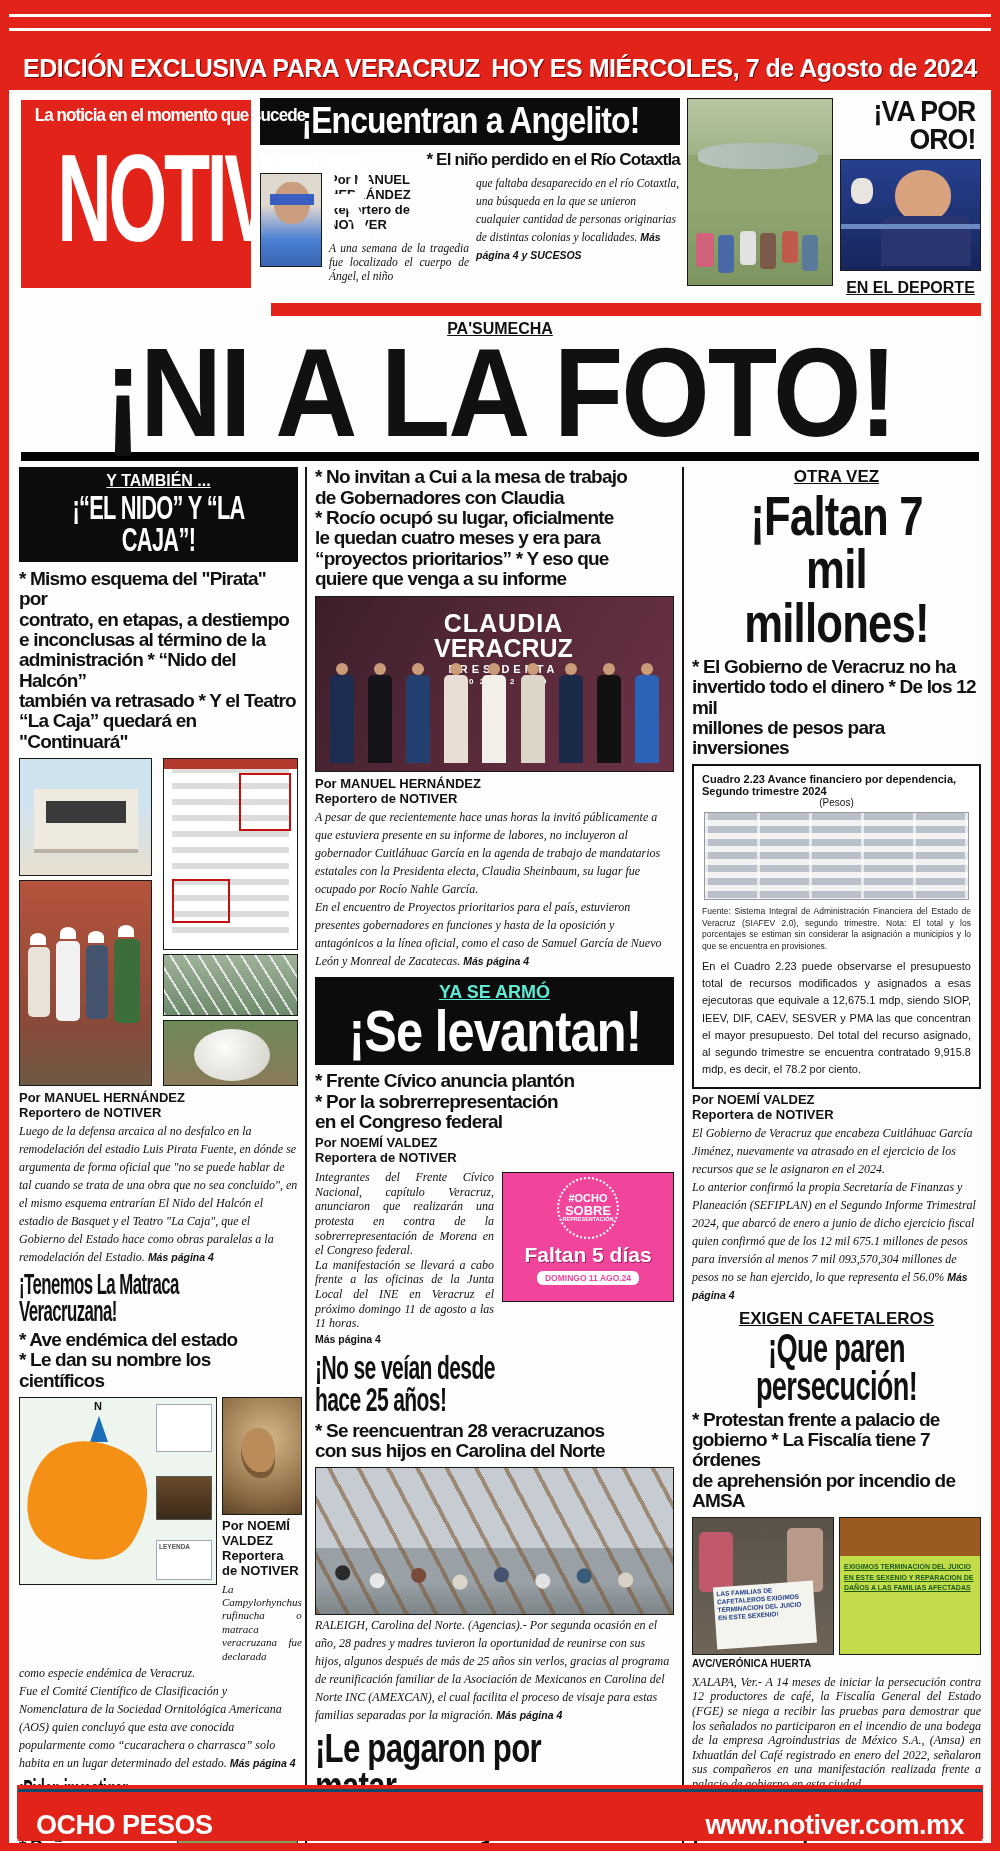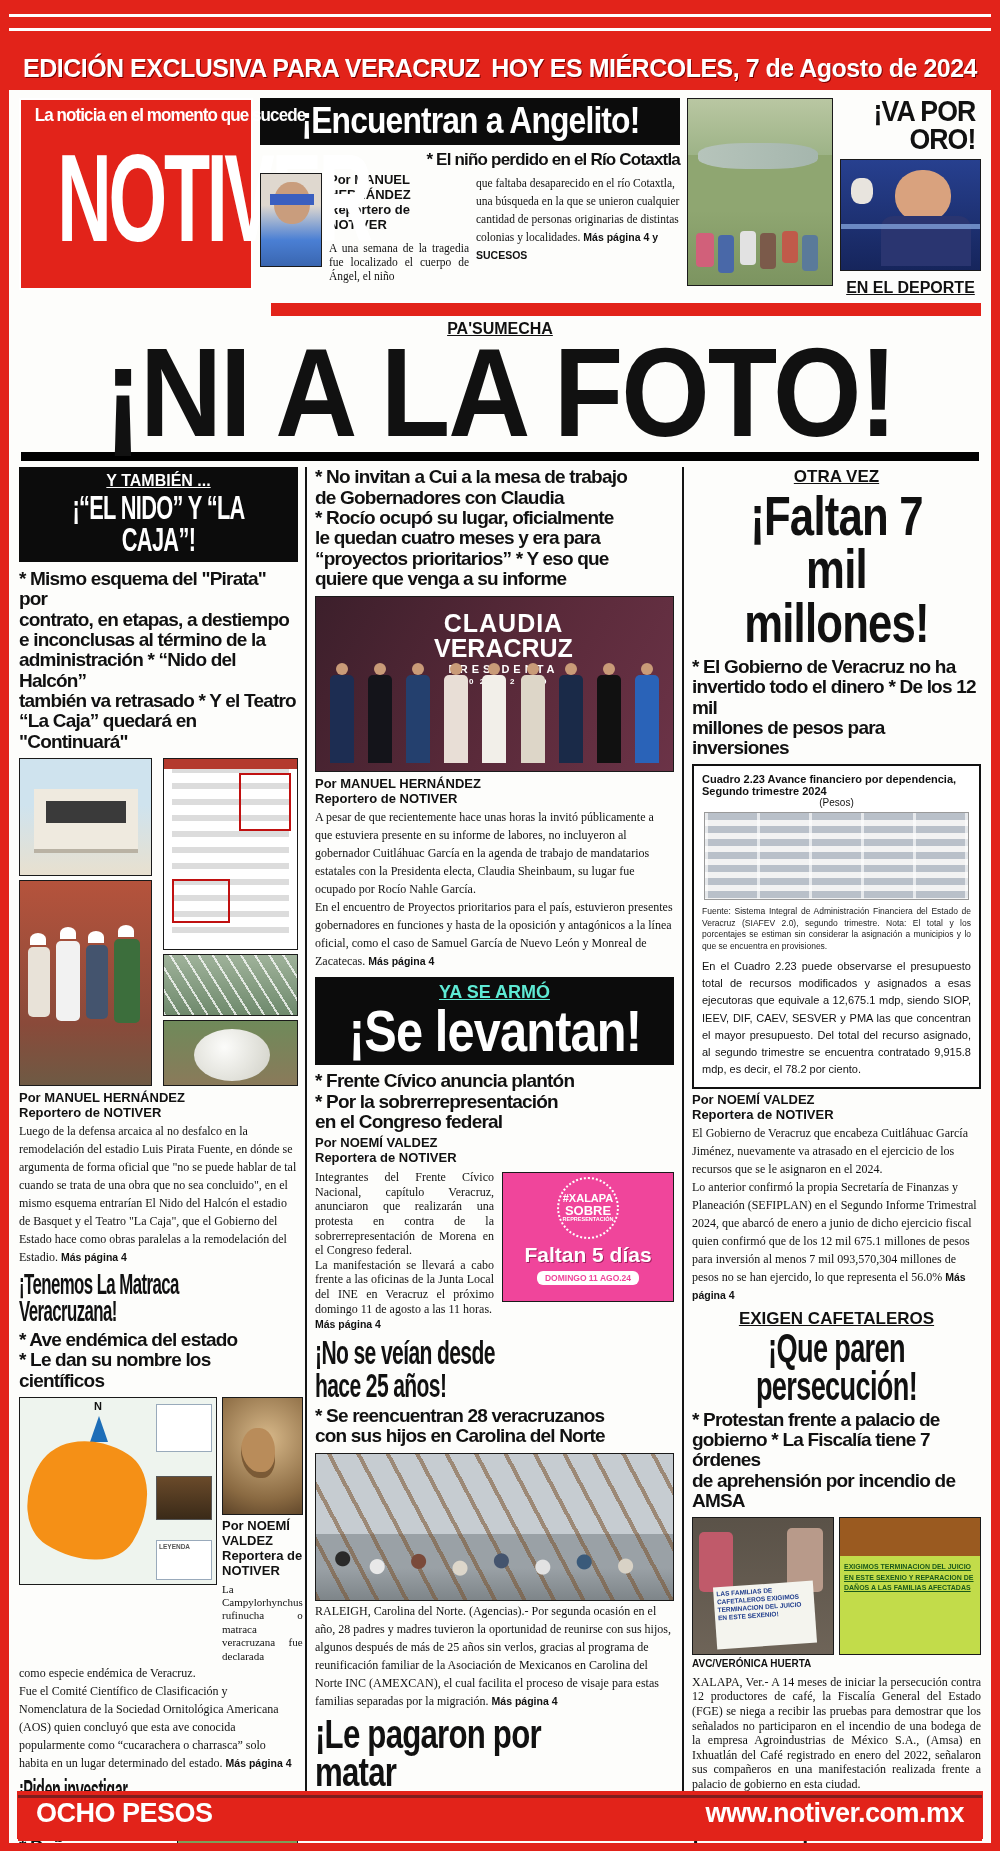--- a/index.html
+++ b/index.html
@@ -19,32 +19,32 @@
   .masthead { display:flex; gap:7px; padding:8px 10px 0 10px; align-items:flex-start; }
   .logo-box { width:234px; height:192px; background:#e2231a; color:#fff; padding:6px 4px; text-align:center; flex:none; box-shadow:0 0 0 2px #fff inset; }
   .tagline { font-weight:700; font-size:18.5px; letter-spacing:-1px; white-space:nowrap; display:inline-block; transform:scaleX(.92); transform-origin:50% 50%; }
   .logo { font-weight:700; font-size:92px; line-height:.95; letter-spacing:-4px; display:inline-block; transform:scale(.82,1.35); transform-origin:50% 28%; }
   .angelito { width:420px; flex:none; }
   .blackbox { background:#0c0c0c; color:#fff; text-align:center; padding:5px 2px 7px; }
   .hl { font-weight:700; letter-spacing:-1px; line-height:.95; display:inline-block; white-space:pre-line; transform-origin:0 50%; }
   .hl.c { transform-origin:50% 50%; }
   .subhead { font-weight:700; font-size:19px; line-height:1.07; letter-spacing:-0.8px; white-space:pre-line; }
   .byline { font-weight:700; font-size:13px; line-height:1.15; }
-  .body { font-family:"Liberation Serif",serif; font-size:12px; line-height:1.22; text-align:justify; white-space:pre-line; }
+  .body { font-family:"Liberation Serif",serif; font-size:12px; line-height:1.22; text-align:justify; white-space:pre-line;font-style:italic; }
   .more { font-weight:700; font-size:10.5px; font-family:"Liberation Sans",sans-serif; }
   .kicker { font-weight:700; font-size:17px; text-decoration:underline; text-align:center; display:block; }
   .photo { position:relative; border:1.5px solid #1a1a1a; overflow:hidden; flex:none; }
   .redbar { height:13px; background:#e2231a; margin:6px 10px 0 262px; }
   .bighead { text-align:center; margin:0 12px; border-bottom:9px solid #000; padding-bottom:4px; }
   .cols { display:flex; margin:6px 10px 0; align-items:flex-start; }
   .col-l { width:286px; flex:none; padding-right:7px; overflow:hidden; }
   .col-m { width:379px; flex:none; border-left:2px solid #151515; border-right:2px solid #151515; padding:0 8px; overflow:hidden; }
   .col-r { flex:1; padding-left:8px; overflow:hidden; }
   .sep { height:6px; }
-  .bottombar { position:absolute; left:9px; right:9px; bottom:10px; height:46px; background:#e2231a; display:flex; align-items:flex-start; justify-content:space-between; padding:0 18px; border-top:3px solid #7f1d1d; box-shadow:0 -3px 0 1px #e2231a; }
+  .bottombar { position:absolute; left:9px; right:9px; bottom:10px; height:52px; background:#e2231a; display:flex; align-items:flex-end; justify-content:space-between; padding:0 18px; border-top:3px solid #0c4a6e; box-shadow:0 -3px 0 1px #e2231a; }
   .bottombar span { color:#fff; font-weight:700; font-size:27px; letter-spacing:-0.5px; }
   .b-edge { position:absolute; left:0; right:0; bottom:0; height:8px; background:#e2231a; }
   .sheinfigs { position:absolute; left:0; right:0; bottom:8px; display:flex; justify-content:space-evenly; align-items:flex-end; }
   .fig { width:24px; height:88px; border-radius:5px 5px 0 0; position:relative; }
   .fig:before { content:""; position:absolute; top:-12px; left:6px; width:12px; height:12px; border-radius:50%; background:#c99b78; }
   .promo { float:right; width:172px; height:130px; margin:2px 0 4px 8px; background:#f0459b; border:1.5px solid #1a1a1a; text-align:center; color:#fff; padding-top:4px; position:relative; }
   .promo .ring { width:62px; height:62px; margin:0 auto; border:2px dotted #fff; border-radius:50%; display:flex; flex-direction:column; justify-content:center; line-height:1; }
   .tablebox { border:2px solid #111; background:#fff; padding:7px 8px 9px; }
   .t-rows { height:88px; margin:4px 2px 6px;
      background:repeating-linear-gradient(90deg, rgba(255,255,255,.65) 0 3px, transparent 3px 52px),
@@ -266,21 +266,21 @@
       <div class="subhead" style="margin:6px 0 4px;">* Frente Cívico anuncia plantón
 * Por la sobrerrepresentación
 en el Congreso federal</div>
       <div class="byline">
         <div>Por NOEMÍ VALDEZ</div>
           <div>Reportera de NOTIVER</div>
       </div>
       <div style="margin-top:4px;">
         <div class="promo">
           <div class="ring">
-            <span style="font-size:11px; font-weight:700;">#XALAPA</span>
+            <span style="font-size:11px; font-weight:700;">#OCHO</span>
             <span style="font-size:13px; font-weight:700;">SOBRE</span>
             <span style="font-size:5.5px; font-weight:700;">REPRESENTACIÓN</span>
           </div>
           <div style="font-size:21px; font-weight:700; margin-top:4px; text-shadow:1px 1px 0 #a02060;">Faltan 5 días</div>
           <div style="display:inline-block; background:#fff; color:#f0459b; font-weight:700; font-size:8.5px; padding:2px 8px; border-radius:6px; margin-top:3px;">DOMINGO 11 AGO.24</div>
         </div>
         <p class="body">Integrantes del Frente Cívico Nacional, capítulo Veracruz, anunciaron que realizarán una protesta en contra de la sobrerrepresentación de Morena en el Congreso federal.
 La manifestación se llevará a cabo frente a las oficinas de la Junta Local del INE en Veracruz el próximo domingo 11 de agosto a las 11 horas.</p>
         <div class="more" style="margin-top:2px;">Más página 4</div>
       </div>

